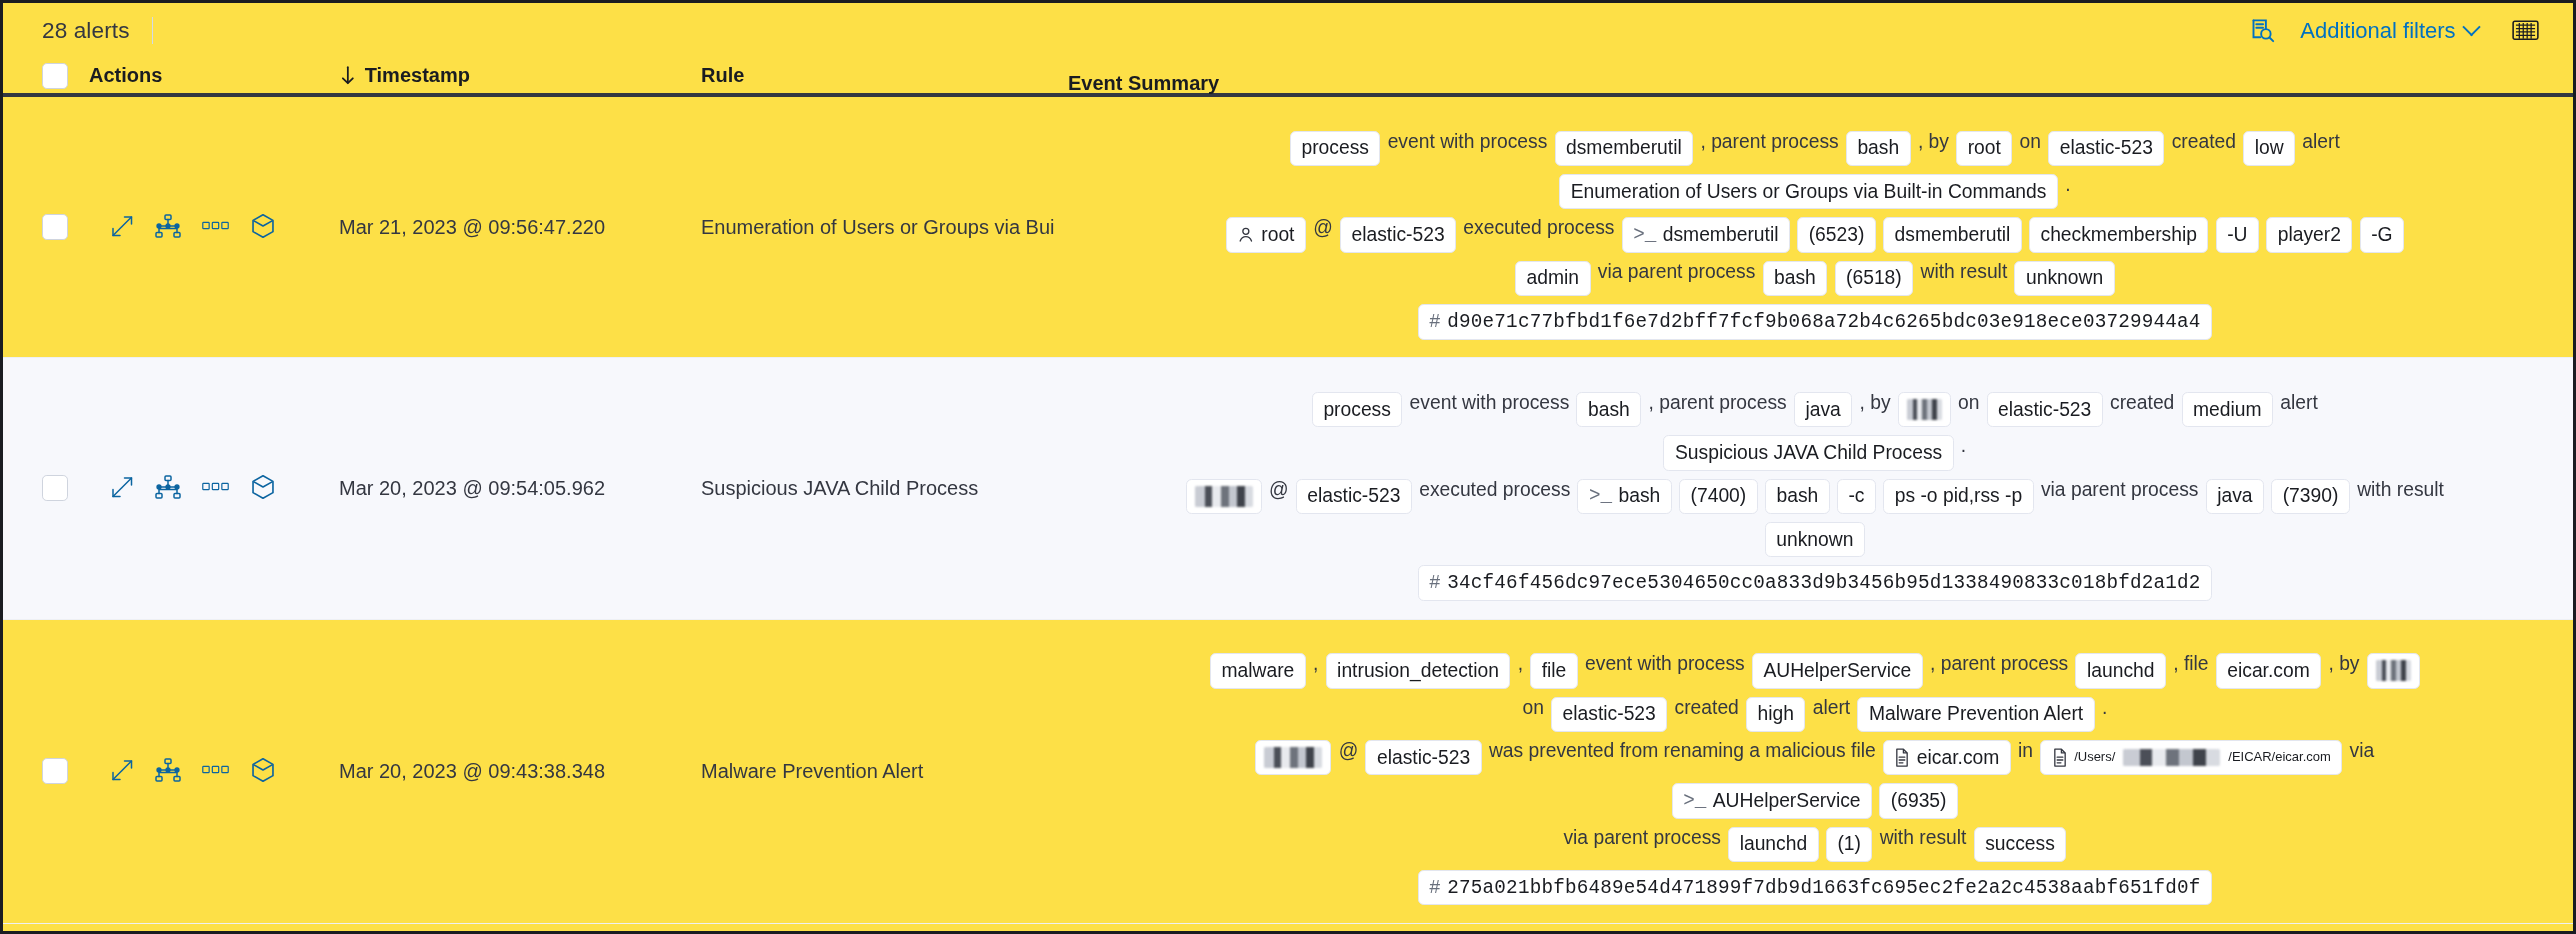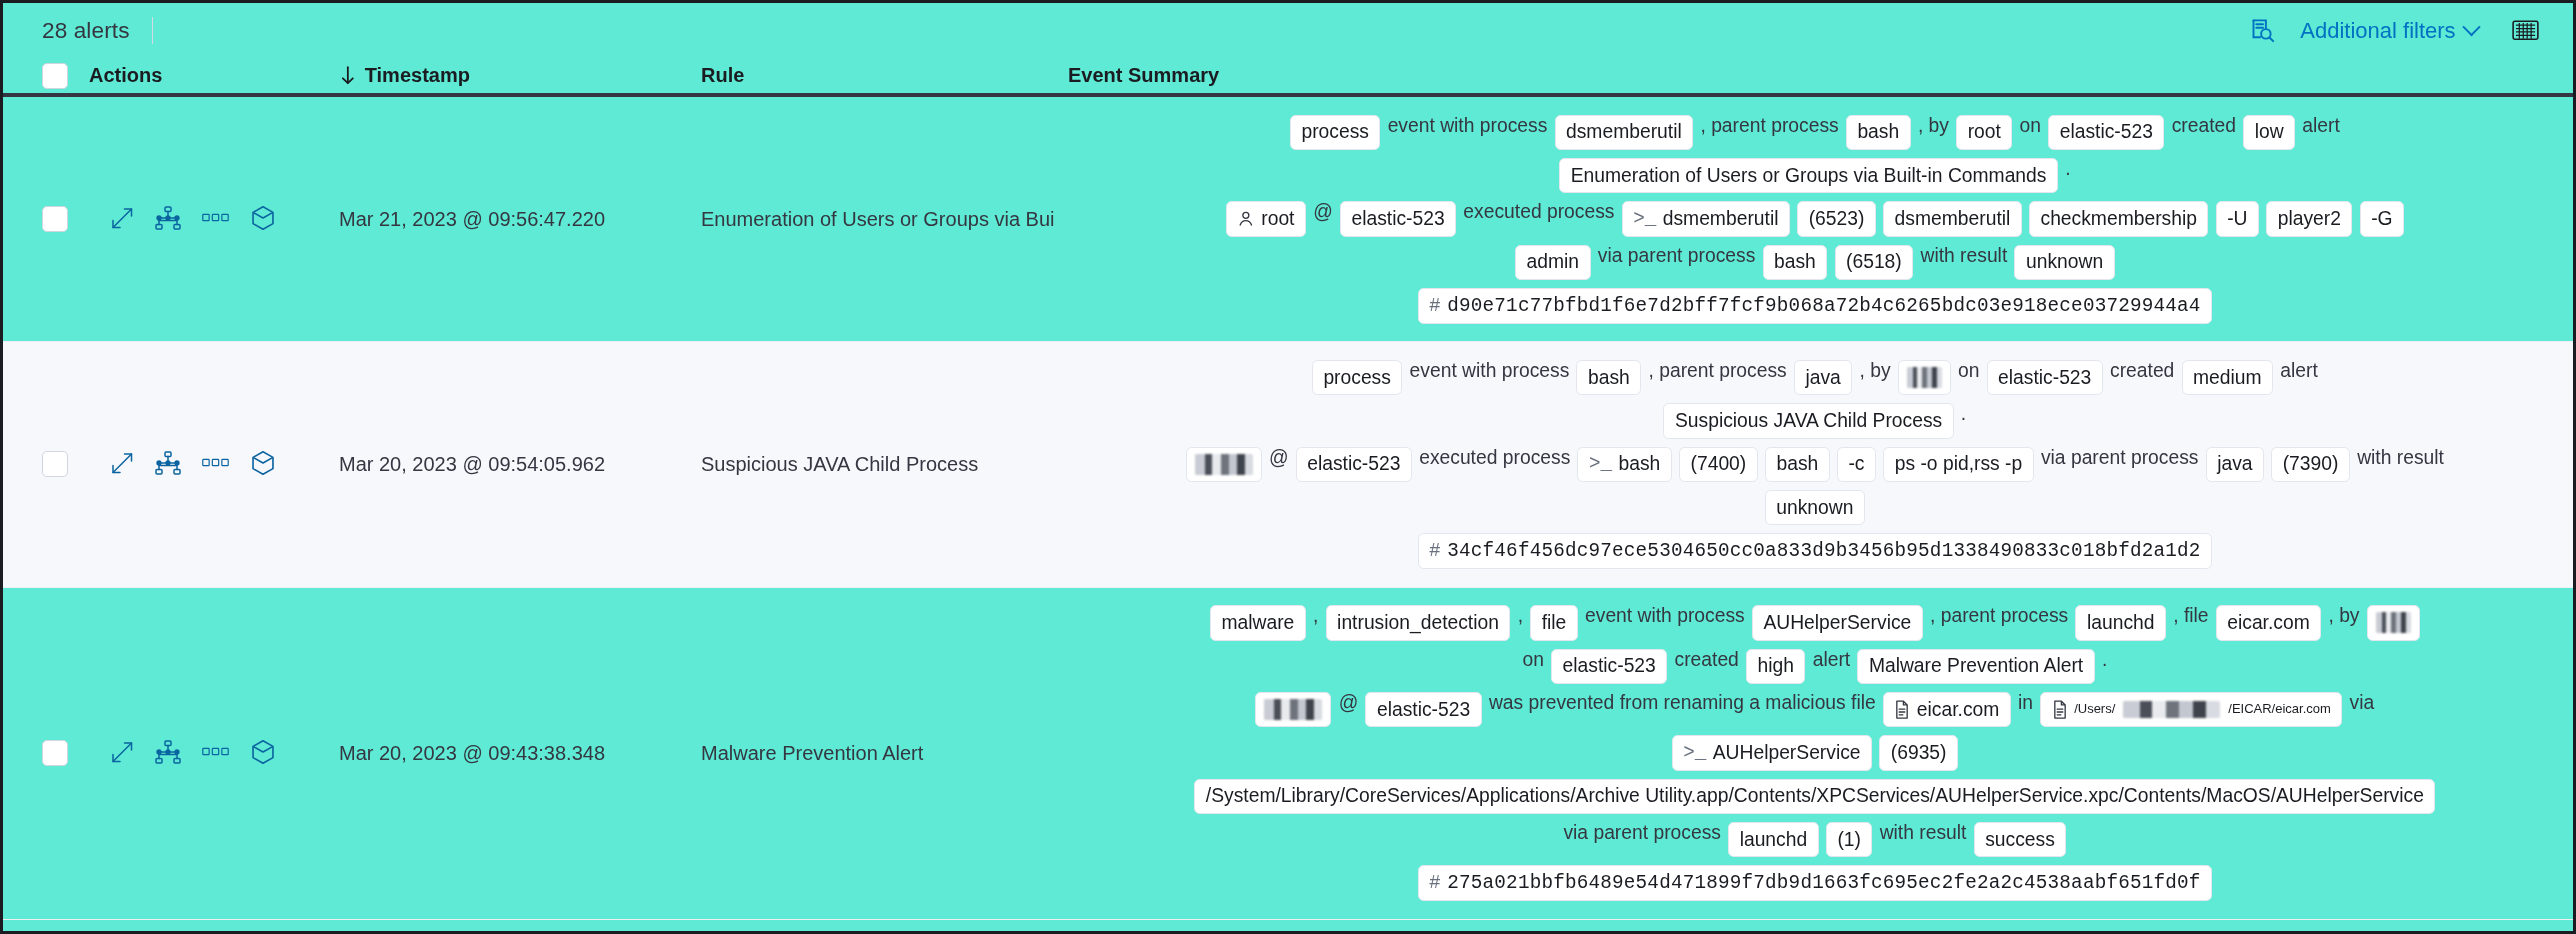--- a/index.html
+++ b/index.html
@@ -11,21 +11,21 @@
   body {
     width: 2576px; height: 934px;
     overflow: hidden;
     color: #343741;
     -webkit-font-smoothing: antialiased;
   }
 
   .page {
     position: relative;
     width: 2576px; height: 934px;
-    background: #5eead4;
+    background: #fde047;
     border-top: 3.2px solid #1a1c21;
     border-bottom: 3.2px solid #1a1c21;
     border-left: 3.2px solid #1a1c21;
     border-right: 3.2px solid #1a1c21;
   }
 
   
   .toolbar {
     position: relative;
     height: 55px;
@@ -103,21 +103,21 @@
     font-weight: 700;
     color: #1a1c21;
     display: flex;
     align-items: center;
     gap: 8px;
   }
   .col-check  { width: 47px; flex: 0 0 47px; }
   .col-actions{ width: 250px; flex: 0 0 250px; }
   .col-time   { width: 362px; flex: 0 0 362px; }
   .col-rule   { width: 367px; flex: 0 0 367px; }
-  .col-summary{ flex: 1 1 auto; min-width: 0; }
+  .col-summary{ flex: 1 1 auto; min-width: 0; margin-top: 16px; }
 
   .checkbox {
     width: 26px; height: 26px;
     border: 1.6px solid #cfd4de;
     border-radius: 4.8px;
     background: #fff;
     cursor: pointer;
   }
 
   .row {
@@ -627,25 +627,20 @@
             <div class="sline">
               <span class="chip">
                 <span class="pfx">&gt;_</span>
                 <span>AUHelperService</span>
               </span>
               <span class="chip">
                 <span>(6935)</span>
               </span>
             </div>
             <div class="sline">
-              <span class="chip">
-                <span>/System/Library/CoreServices/Applications/Archive Utility.app/Contents/XPCServices/AUHelperService.xpc/Contents/MacOS/AUHelperService</span>
-              </span>
-            </div>
-            <div class="sline">
               <span class="plain">via parent process</span>
               <span class="chip">
                 <span>launchd</span>
               </span>
               <span class="chip">
                 <span>(1)</span>
               </span>
               <span class="plain">with result</span>
               <span class="chip">
                 <span>success</span>

